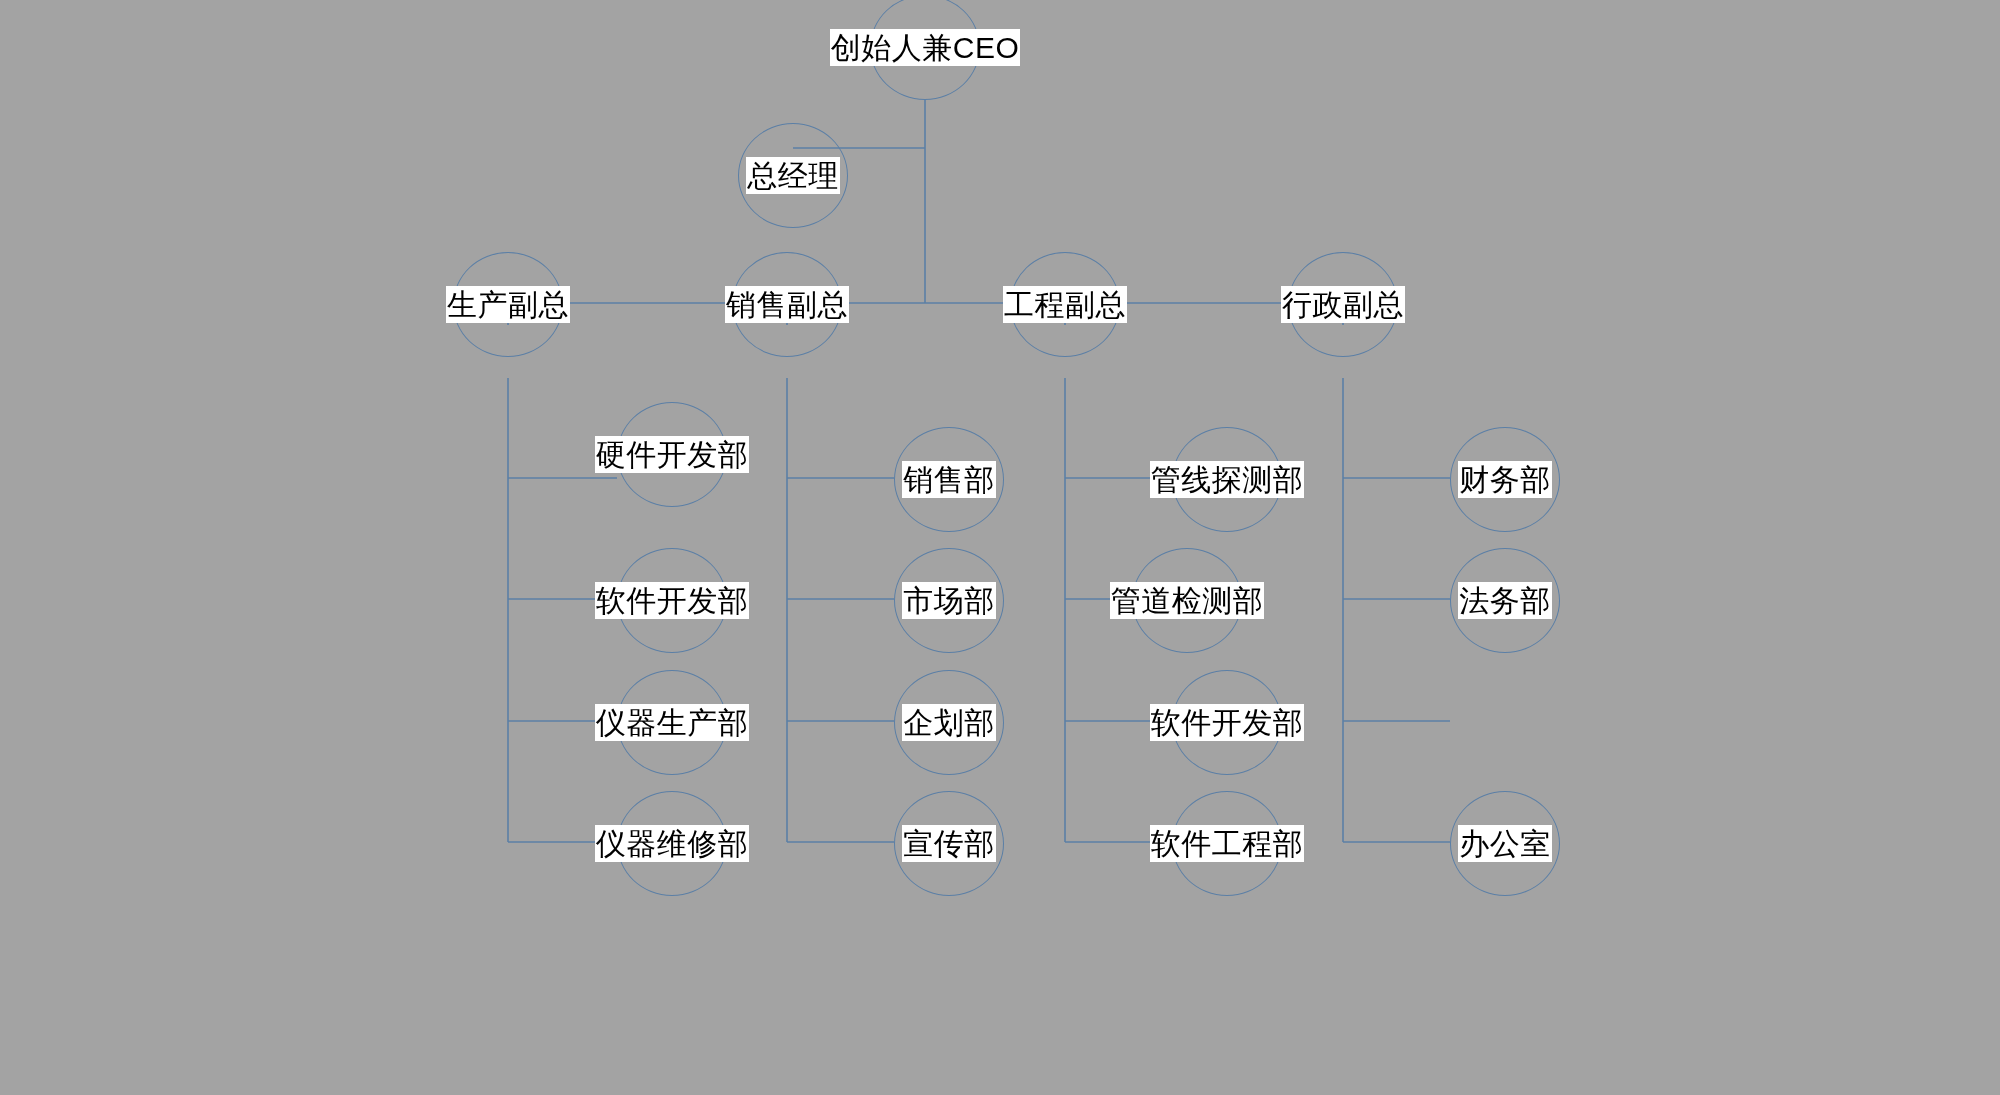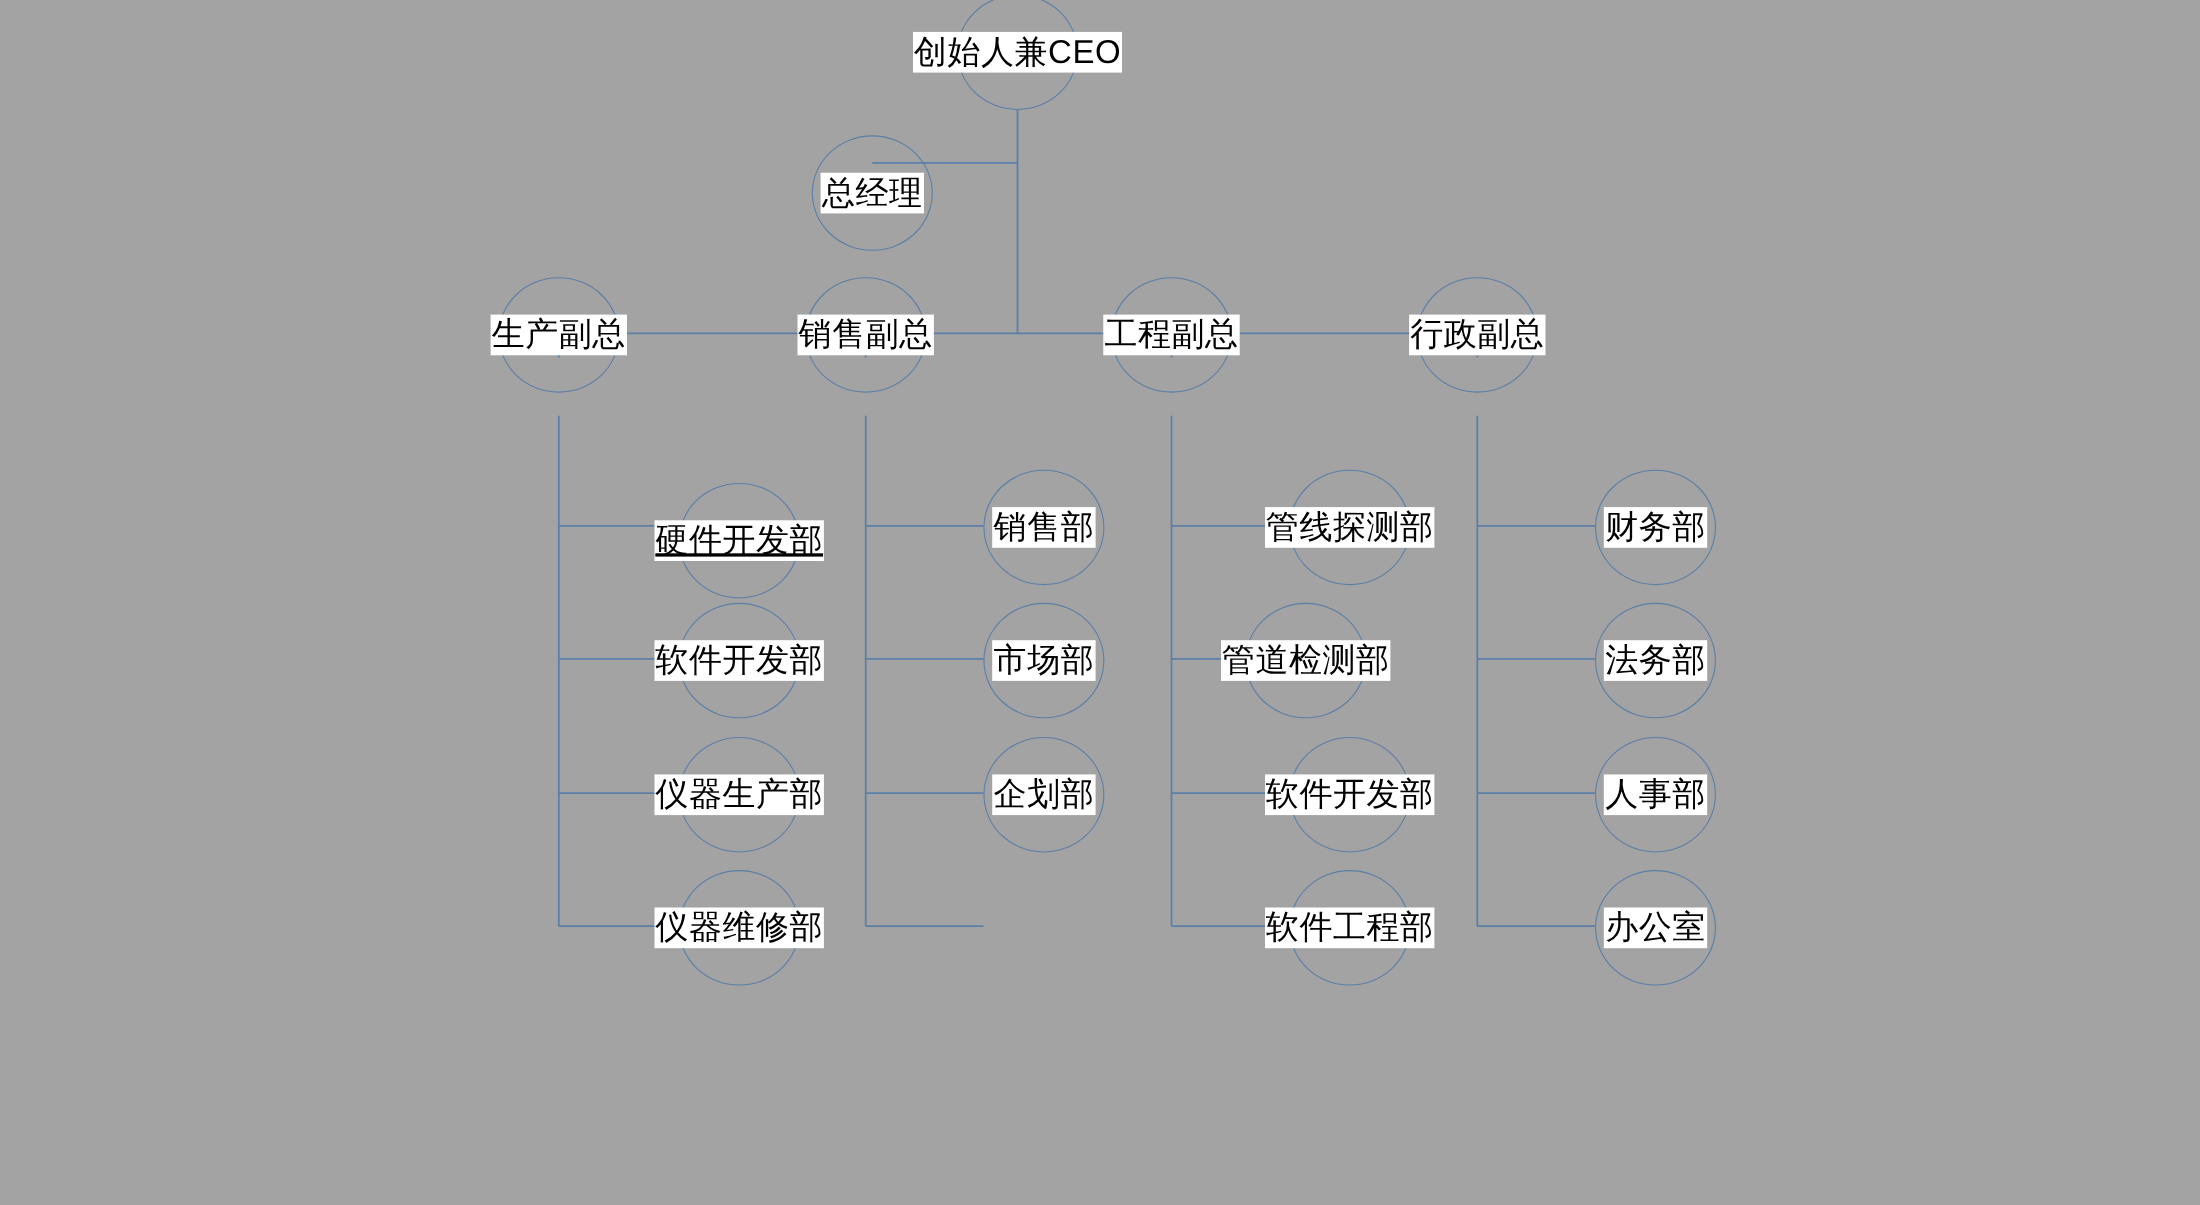--- a/index.html
+++ b/index.html
@@ -125,21 +125,21 @@
   </div>
   <div class="node level1" style="left:1010px; top:252px; width:110px; height:105px;">
     <span class="node-shape"></span>
     <span class="node-label">工程副总</span>
   </div>
   <div class="node level1" style="left:1288px; top:252px; width:110px; height:105px;">
     <span class="node-shape"></span>
     <span class="node-label">行政副总</span>
   </div>
 
-  <div class="node level2" style="left:617px; top:439px; width:110px; height:105px;text-decoration:underline;">
+  <div class="node level2" style="left:617px; top:402px; width:110px; height:105px;">
     <span class="node-shape"></span>
     <span class="node-label">硬件开发部</span>
   </div>
   <div class="node level2" style="left:617px; top:670px; width:110px; height:105px;">
     <span class="node-shape"></span>
     <span class="node-label">仪器生产部</span>
   </div>
   <div class="node level2" style="left:617px; top:548px; width:110px; height:105px;">
     <span class="node-shape"></span>
     <span class="node-label">软件开发部</span>
@@ -154,20 +154,24 @@
     <span class="node-label">销售部</span>
   </div>
   <div class="node level2" style="left:894px; top:548px; width:110px; height:105px;">
     <span class="node-shape"></span>
     <span class="node-label">市场部</span>
   </div>
   <div class="node level2" style="left:894px; top:670px; width:110px; height:105px;">
     <span class="node-shape"></span>
     <span class="node-label">企划部</span>
   </div>
+  <div class="node level2" style="left:894px; top:791px; width:110px; height:105px;">
+    <span class="node-shape"></span>
+    <span class="node-label">宣传部</span>
+  </div>
 
   <div class="node level2" style="left:1172px; top:427px; width:110px; height:105px;">
     <span class="node-shape"></span>
     <span class="node-label">管线探测部</span>
   </div>
   <div class="node level2" style="left:1132px; top:548px; width:110px; height:105px;">
     <span class="node-shape"></span>
     <span class="node-label">管道检测部</span>
   </div>
   <div class="node level2" style="left:1172px; top:670px; width:110px; height:105px;">
@@ -180,22 +184,18 @@
   </div>
 
   <div class="node level2" style="left:1450px; top:427px; width:110px; height:105px;">
     <span class="node-shape"></span>
     <span class="node-label">财务部</span>
   </div>
   <div class="node level2" style="left:1450px; top:548px; width:110px; height:105px;">
     <span class="node-shape"></span>
     <span class="node-label">法务部</span>
   </div>
-  <div class="node level2" style="left:1450px; top:670px; width:110px; height:105px;">
-    <span class="node-shape"></span>
-    <span class="node-label">人事部</span>
-  </div>
   <div class="node level2" style="left:1450px; top:791px; width:110px; height:105px;">
     <span class="node-shape"></span>
     <span class="node-label">办公室</span>
   </div>
 
 </div>
 
 </body></html>

